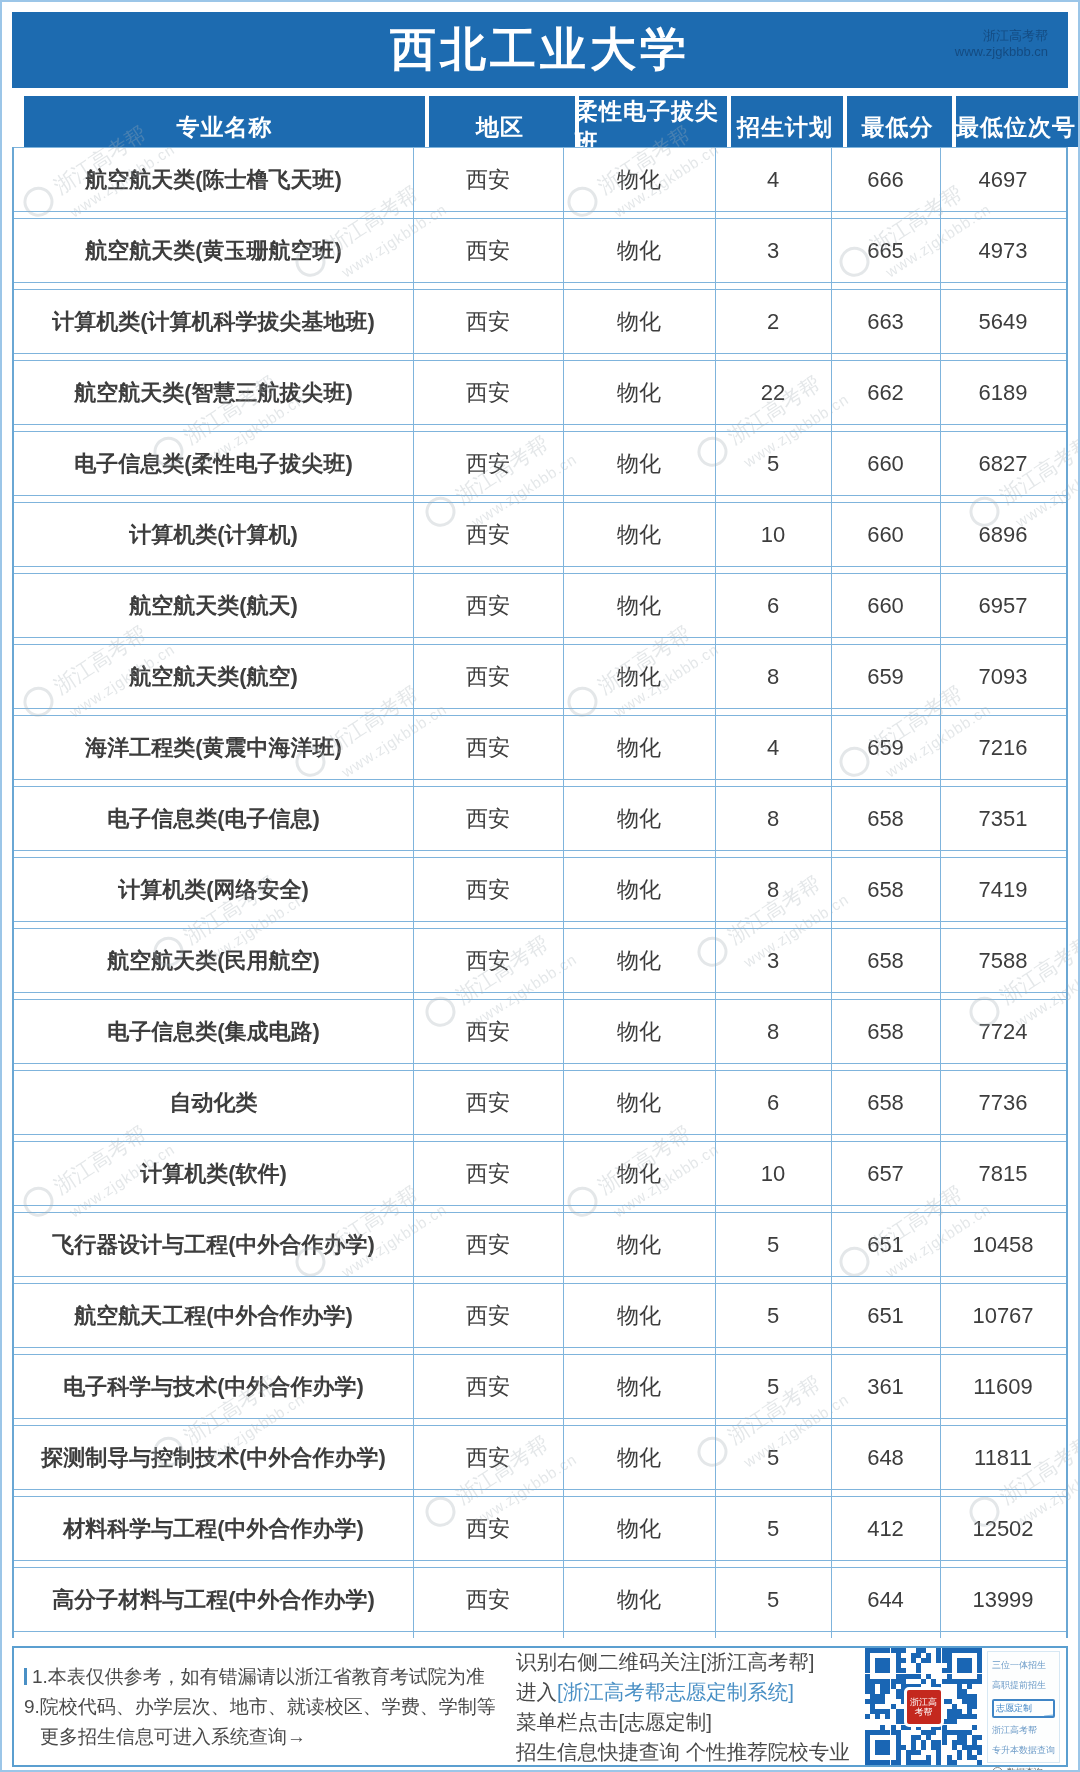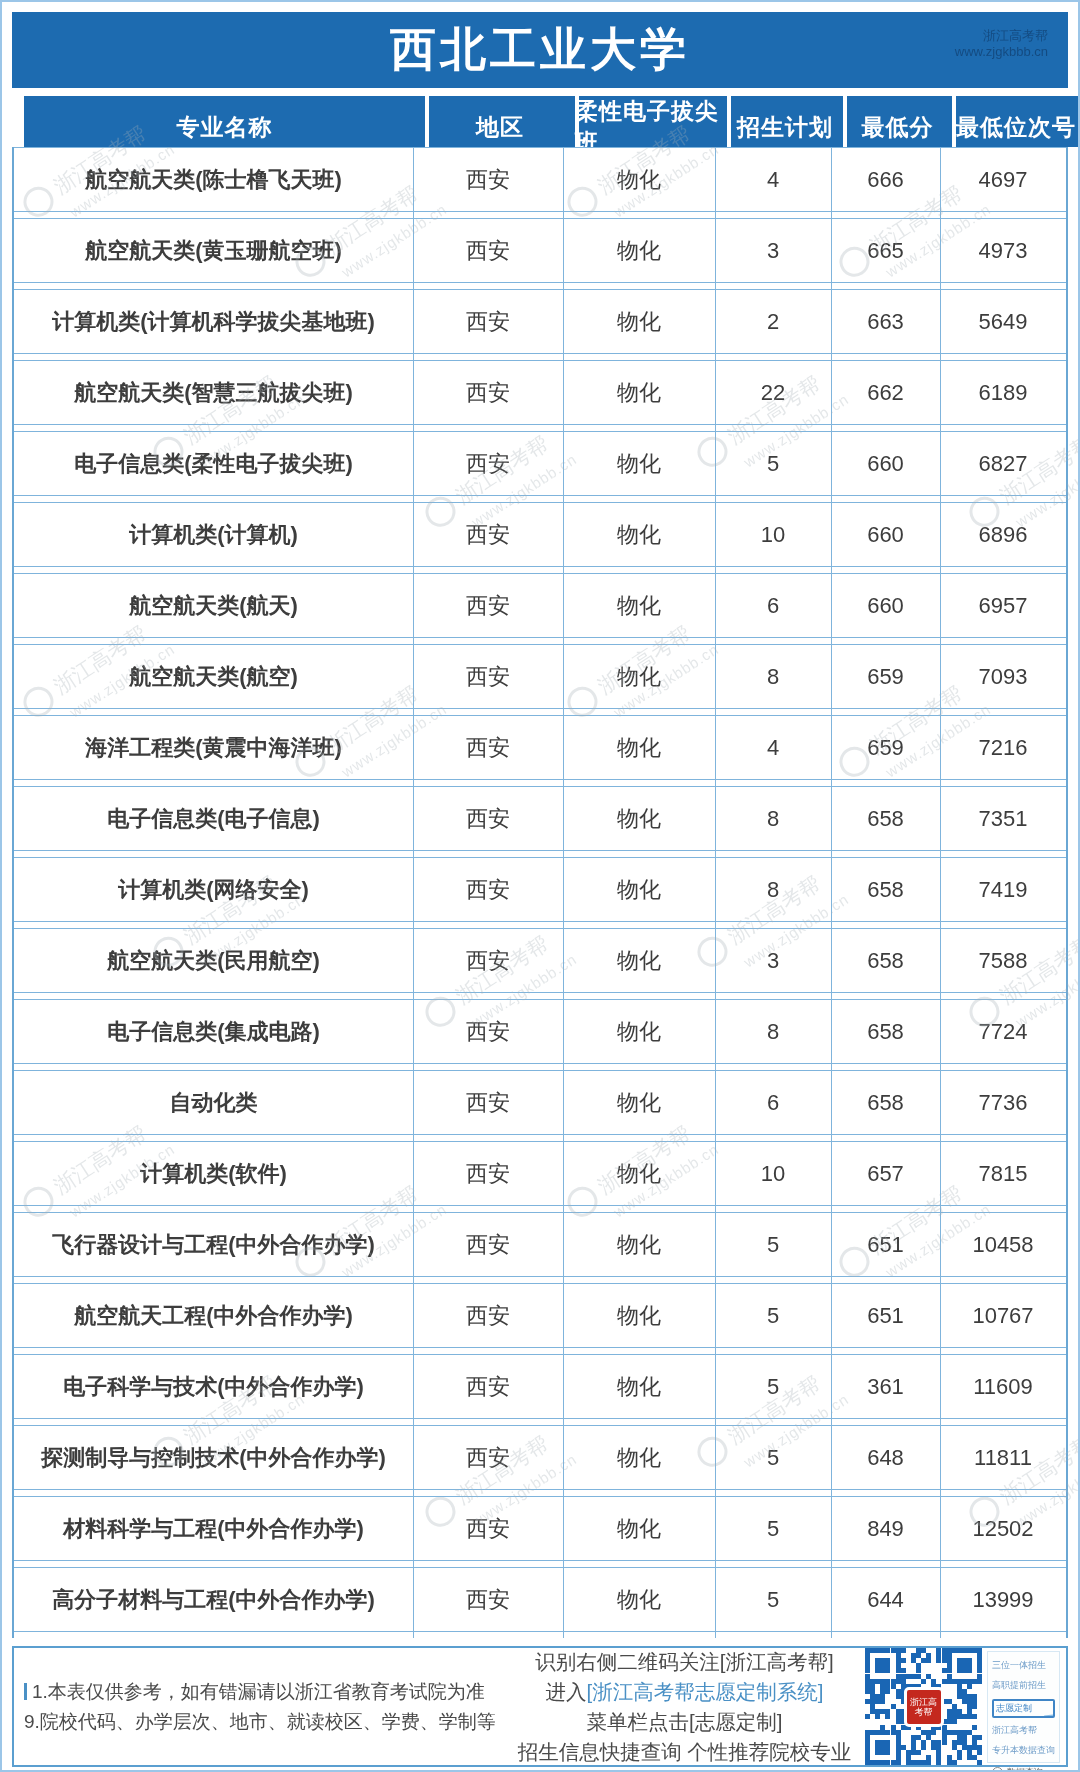--- a/index.html
+++ b/index.html
@@ -42,21 +42,21 @@
   .td0{font-weight:700;padding:0 8px;text-align:center;}
 
   
   .footer{position:absolute;left:12px;top:1646px;width:1056px;height:121px;border:2px solid #5b9fd0;
     box-sizing:border-box;display:flex;align-items:center;background:#fff;z-index:4;}
   .notes{flex:0 0 492px;padding-left:10px;font-size:19px;color:#4a4a4a;line-height:30px;}
   .note-line{white-space:nowrap;}
   .note-first::before{content:"";display:inline-block;width:3px;height:17px;background:var(--link-blue);
     margin-right:5px;vertical-align:-2px;}
   .note-indent{padding-left:16px;}
-  .captions{flex:1;text-align:center;font-size:20.5px;color:#4a4a4a;line-height:30px;padding-right:12px;white-space:nowrap;}
+  .captions{flex:1;text-align:left;font-size:20.5px;color:#4a4a4a;line-height:30px;padding-right:12px;white-space:nowrap;}
   .cap-link{color:var(--link-blue);}
 
   
   .qr{flex:0 0 117px;position:relative;width:117px;height:117px;margin-right:5px;background:#fff;}
   .qr-cell{position:absolute;background:var(--qr-blue);}
   .qr-logo{position:absolute;left:50%;top:50%;transform:translate(-50%,-50%);width:34px;height:34px;
     background:var(--logo-red);border:3px solid #fff;border-radius:5px;color:#fff;font-size:9px;line-height:10px;
     display:flex;align-items:center;justify-content:center;text-align:center;overflow:hidden;z-index:2;}
 
   
@@ -258,21 +258,21 @@
         <div class="td td2">物化</div>
         <div class="td td3">5</div>
         <div class="td td4">648</div>
         <div class="td td5">11811</div>
       </div>
       <div class="trow">
         <div class="td td0">材料科学与工程(中外合作办学)</div>
         <div class="td td1">西安</div>
         <div class="td td2">物化</div>
         <div class="td td3">5</div>
-        <div class="td td4">849</div>
+        <div class="td td4">412</div>
         <div class="td td5">12502</div>
       </div>
       <div class="trow">
         <div class="td td0">高分子材料与工程(中外合作办学)</div>
         <div class="td td1">西安</div>
         <div class="td td2">物化</div>
         <div class="td td3">5</div>
         <div class="td td4">644</div>
         <div class="td td5">13999</div>
       </div>
@@ -280,20 +280,21 @@
       <div class="vline" style="left: 549px;"></div>
       <div class="vline" style="left: 701px;"></div>
       <div class="vline" style="left: 817px;"></div>
       <div class="vline" style="left: 926px;"></div>
     </div>
 
   <div class="footer">
     <div class="notes" id="notes">
         <div class="note-line note-first">1.本表仅供参考，如有错漏请以浙江省教育考试院为准</div>
         <div class="note-line">9.院校代码、办学层次、地市、就读校区、学费、学制等</div>
+        <div class="note-line note-indent">更多招生信息可进入系统查询→</div>
       </div>
     <div class="captions" id="captions">
         <div>识别右侧二维码关注[浙江高考帮]</div>
         <div><span>进入</span><span class="cap-link">[浙江高考帮志愿定制系统]</span></div>
         <div>菜单栏点击[志愿定制]</div>
         <div>招生信息快捷查询 个性推荐院校专业</div>
       </div>
     <div class="qr" id="qr">
       <div class="qr-logo">
         <span>浙江高考帮</span>

